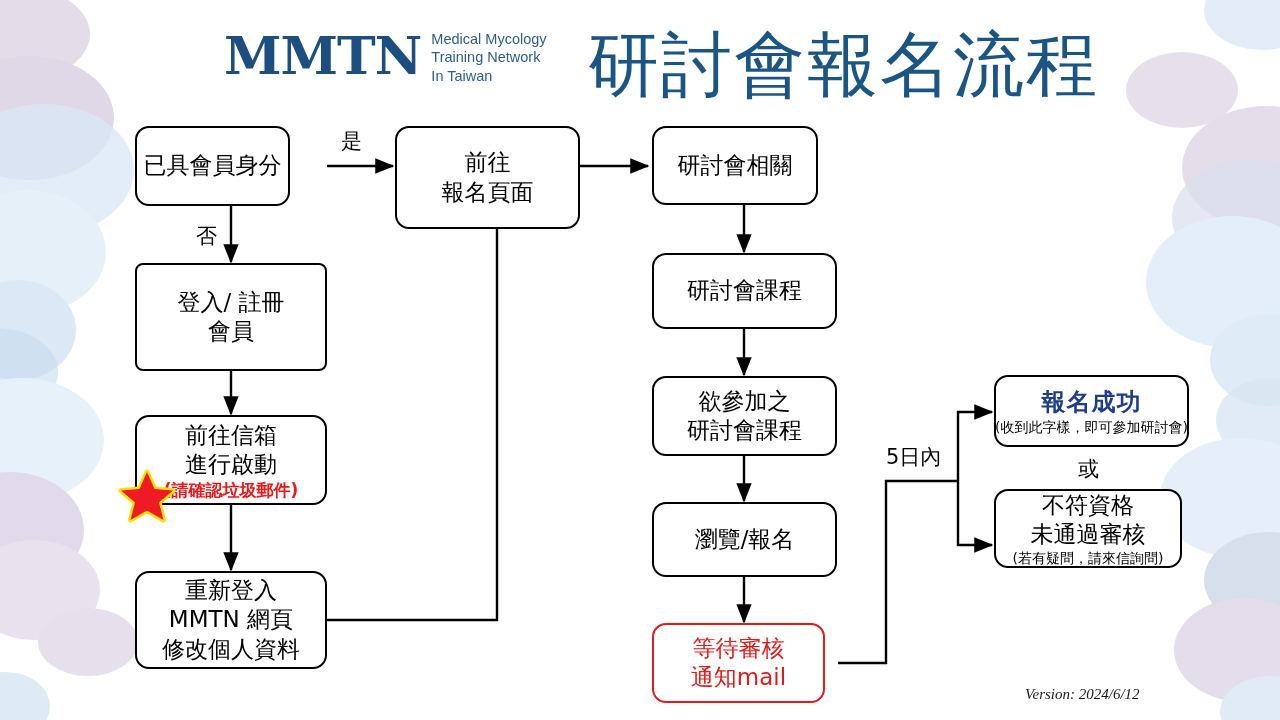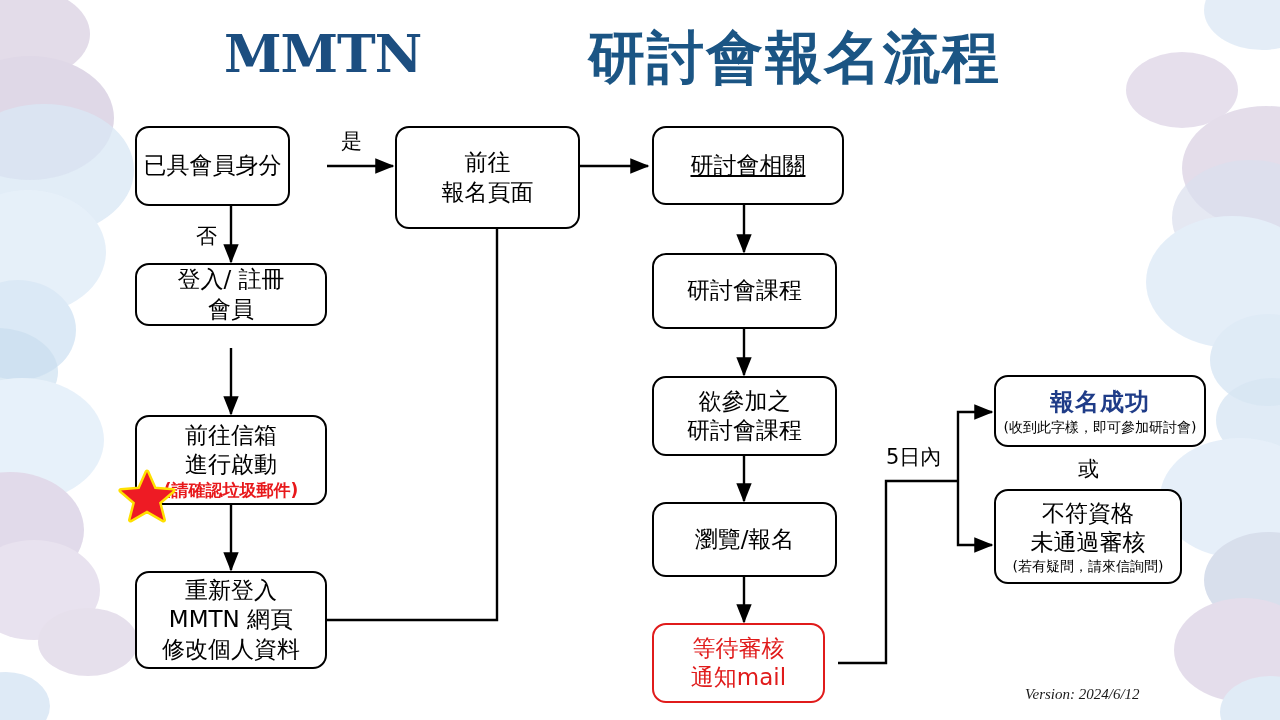--- a/index.html
+++ b/index.html
@@ -62,22 +62,22 @@
     color: #2E5E8C;
     font-size: 14.5px;
     line-height: 1.26;
     font-family: "Liberation Sans", sans-serif;
     padding-top: 2px;
   }
   #page-title {
     position: absolute;
     left: 588px;
     top: 26px;
-    font-size: 57px;
-    font-weight: bold;
+    font-size: 71px;
+    font-weight: normal;
     color: #1B5584;
     letter-spacing: 2px;
     line-height: 1.1;
     white-space: nowrap;
   }
 
   
   #flow {
     position: absolute;
     left: 0; top: 0;
@@ -196,20 +196,25 @@
       <ellipse cx="1240" cy="498" rx="80" ry="60" fill="#d2e3f5"></ellipse>
       <ellipse cx="1268" cy="580" rx="64" ry="48" fill="#b9c5de"></ellipse>
       <ellipse cx="1244" cy="650" rx="70" ry="52" fill="#cfc3db"></ellipse>
       <ellipse cx="1270" cy="712" rx="50" ry="36" fill="#c8dcf0"></ellipse>
     </g>
   </svg>
 
   <div id="header">
     <div id="logo-block">
       <div id="logo-mark">MMTN</div>
+      <div id="logo-sub">
+        <span>Medical Mycology</span>
+        <span>Training Network</span>
+        <span>In Taiwan</span>
+      </div>
     </div>
     <div id="page-title">研討會報名流程</div>
   </div>
 
   <svg id="connectors" viewBox="0 0 1280 720">
     <defs>
       <marker id="arrowhead" markerWidth="9" markerHeight="9" refX="7.4" refY="3.2" orient="auto" markerUnits="strokeWidth">
         <path d="M0,0 L8,3.2 L0,6.4 z" fill="#000000"></path>
       </marker>
     </defs>
@@ -244,21 +249,21 @@
   <div id="flow">
 
     <div class="node" style="left:135px; top:126px; width:155px; height:80px;">
       <span class="ln">已具會員身分</span>
     </div>
 
     <div class="edge-label" style="left:341px; top:127px;">是</div>
 
     <div class="edge-label" style="left:196px; top:222px;">否</div>
 
-    <div class="node" style="left:135px; top:263px; width:192px; height:63px;">
+    <div class="node" style="left:135px; top:263px; width:192px; height:108px;border-radius:8px;">
       <span class="ln">登入/ 註冊</span>
       <span class="ln">會員</span>
     </div>
 
     <div class="node" style="left:135px; top:415px; width:192px; height:90px;align-items:center;">
       <span class="ln">前往信箱</span>
       <span class="ln">進行啟動</span>
       <span class="note-red">(請確認垃圾郵件)</span>
     </div>
 
@@ -271,21 +276,21 @@
       <span class="ln">重新登入</span>
       <span class="ln">MMTN 網頁</span>
       <span class="ln">修改個人資料</span>
     </div>
 
     <div class="node" style="left:395px; top:126px; width:185px; height:103px;">
       <span class="ln">前往</span>
       <span class="ln">報名頁面</span>
     </div>
 
-    <div class="node" style="left:652px; top:126px; width:192px; height:79px;text-decoration:underline;">
+    <div class="node" style="left:652px; top:126px; width:166px; height:79px;">
       <span class="ln">研討會相關</span>
     </div>
 
     <div class="node" style="left:652px; top:253px; width:185px; height:76px;">
       <span class="ln">研討會課程</span>
     </div>
 
     <div class="node" style="left:652px; top:376px; width:185px; height:80px;">
       <span class="ln">欲參加之</span>
       <span class="ln">研討會課程</span>
@@ -295,28 +300,28 @@
       <span class="ln">瀏覽/報名</span>
     </div>
 
     <div class="node red" style="left:652px; top:623px; width:173px; height:80px;">
       <span class="ln">等待審核</span>
       <span class="ln">通知mail</span>
     </div>
 
     <div class="edge-label" style="left:886px; top:443px;">5日內</div>
 
-    <div class="node" style="left:994px; top:375px; width:212px; height:72px;">
+    <div class="node" style="left:994px; top:375px; width:195px; height:72px;">
       <span class="hl-blue">報名成功</span>
       <span class="note-sm">(收到此字樣，即可參加研討會)</span>
     </div>
 
     <div class="edge-label" style="left:1078px; top:455px;">或</div>
 
-    <div class="node" style="left:994px; top:489px; width:188px; height:95px;">
+    <div class="node" style="left:994px; top:489px; width:188px; height:79px;">
       <span class="ln">不符資格</span>
       <span class="ln">未通過審核</span>
       <span class="note-sm">(若有疑問，請來信詢問)</span>
     </div>
 
   </div>
 
   <div id="version-stamp">Version: 2024/6/12</div>
 
 </div>

